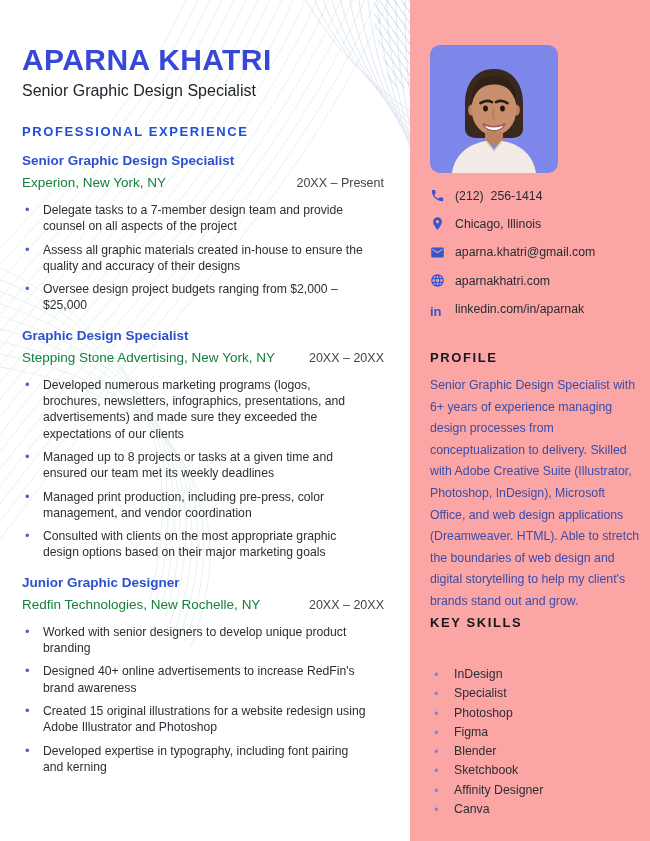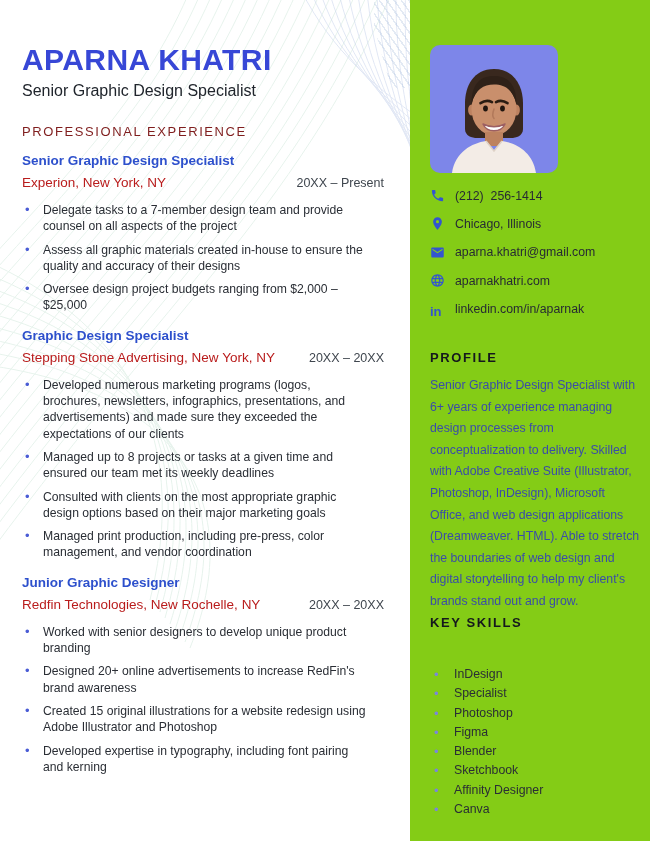--- a/index.html
+++ b/index.html
@@ -18,43 +18,43 @@
   }
 
   
   .main { position:absolute; left:22px; top:0; width:362px; }
   .name {
     margin-top:44px; font-size:30px; line-height:31px; font-weight:800;
     letter-spacing:.4px; color:#3747d6;
   }
   .subtitle { margin-top:6px; font-size:16px; line-height:20px; color:#20252c; }
   .sec-h {
-    margin-top:24px; font-size:13px; line-height:14px; font-weight:400;
-    letter-spacing:1.6px; color:#7f1d1d;
+    margin-top:24px; font-size:13px; line-height:14px; font-weight:700;
+    letter-spacing:1.6px; color:#1d4ed8;
   }
   .job-role, .degree {
     margin-top:14px; font-size:13.5px; line-height:16px; font-weight:600; color:#2d50cc;
   }
   .meta-row { margin-top:5px; display:flex; justify-content:space-between; align-items:baseline; }
-  .company { font-size:13.5px; line-height:17px; color:#b91c1c; }
+  .company { font-size:13.5px; line-height:17px; color:#15803d; }
   .dates { font-size:12.5px; color:#3f464e; }
   .bullets { margin-top:11px; list-style:none; }
   .bullets li {
     position:relative; padding-left:21px; margin-bottom:7px;
     font-size:12.2px; line-height:16.3px; color:#2a2e35; max-width:348px;
   }
   .bullets li::before {
     content:"•"; position:absolute; left:3px; top:0; color:#4a5cd5; font-size:13px;
   }
   .job { margin-top:4px; }
   .job + .job { margin-top:2px; }
 
   
   .sidebar {
-    position:absolute; left:410px; top:0; width:240px; height:841px; background:#84cc16;
+    position:absolute; left:410px; top:0; width:240px; height:841px; background:#fca5a5;
   }
   .photo {
     position:absolute; left:20px; top:45px; width:128px; height:128px;
     border-radius:10px; overflow:hidden;
   }
   .contact { position:absolute; left:20px; top:188px; right:12px; list-style:none; }
   .contact li { display:flex; align-items:center; margin-bottom:13.4px; height:15px; }
   .contact .c-icon { width:16px; height:15px; flex:0 0 16px; margin-right:9px; color:#3355cf; }
   .contact .c-icon svg { width:15px; height:15px; display:block; fill:#3355cf; }
   .contact .c-text { font-size:12.3px; color:#272b33; white-space:pre-wrap; }
@@ -150,34 +150,34 @@
 
     <div class="job">
       <div class="job-role">Graphic Design Specialist</div>
       <div class="meta-row">
         <span class="company">Stepping Stone Advertising, New York, NY</span>
         <span class="dates">20XX – 20XX</span>
       </div>
       <ul class="bullets">
         <li>Developed numerous marketing programs (logos, brochures, newsletters, infographics, presentations, and advertisements) and made sure they exceeded the expectations of our clients</li>
         <li>Managed up to 8 projects or tasks at a given time and ensured our team met its weekly deadlines</li>
+        <li>Managed print production, including pre-press, color management, and vendor coordination</li>
         <li>Consulted with clients on the most appropriate graphic design options based on their major marketing goals</li>
-        <li>Managed print production, including pre-press, color management, and vendor coordination</li>
       </ul>
     </div>
 
     <div class="job">
       <div class="job-role">Junior Graphic Designer</div>
       <div class="meta-row">
         <span class="company">Redfin Technologies, New Rochelle, NY</span>
         <span class="dates">20XX – 20XX</span>
       </div>
       <ul class="bullets">
         <li>Worked with senior designers to develop unique product branding</li>
-        <li>Designed 20+ online advertisements to increase RedFin's brand awareness</li>
+        <li>Designed 40+ online advertisements to increase RedFin's brand awareness</li>
         <li>Created 15 original illustrations for a website redesign using Adobe Illustrator and Photoshop</li>
         <li>Developed expertise in typography, including font pairing and kerning</li>
       </ul>
     </div>
 
   </div>
 
   <div class="sidebar">
 
     <div class="photo">

